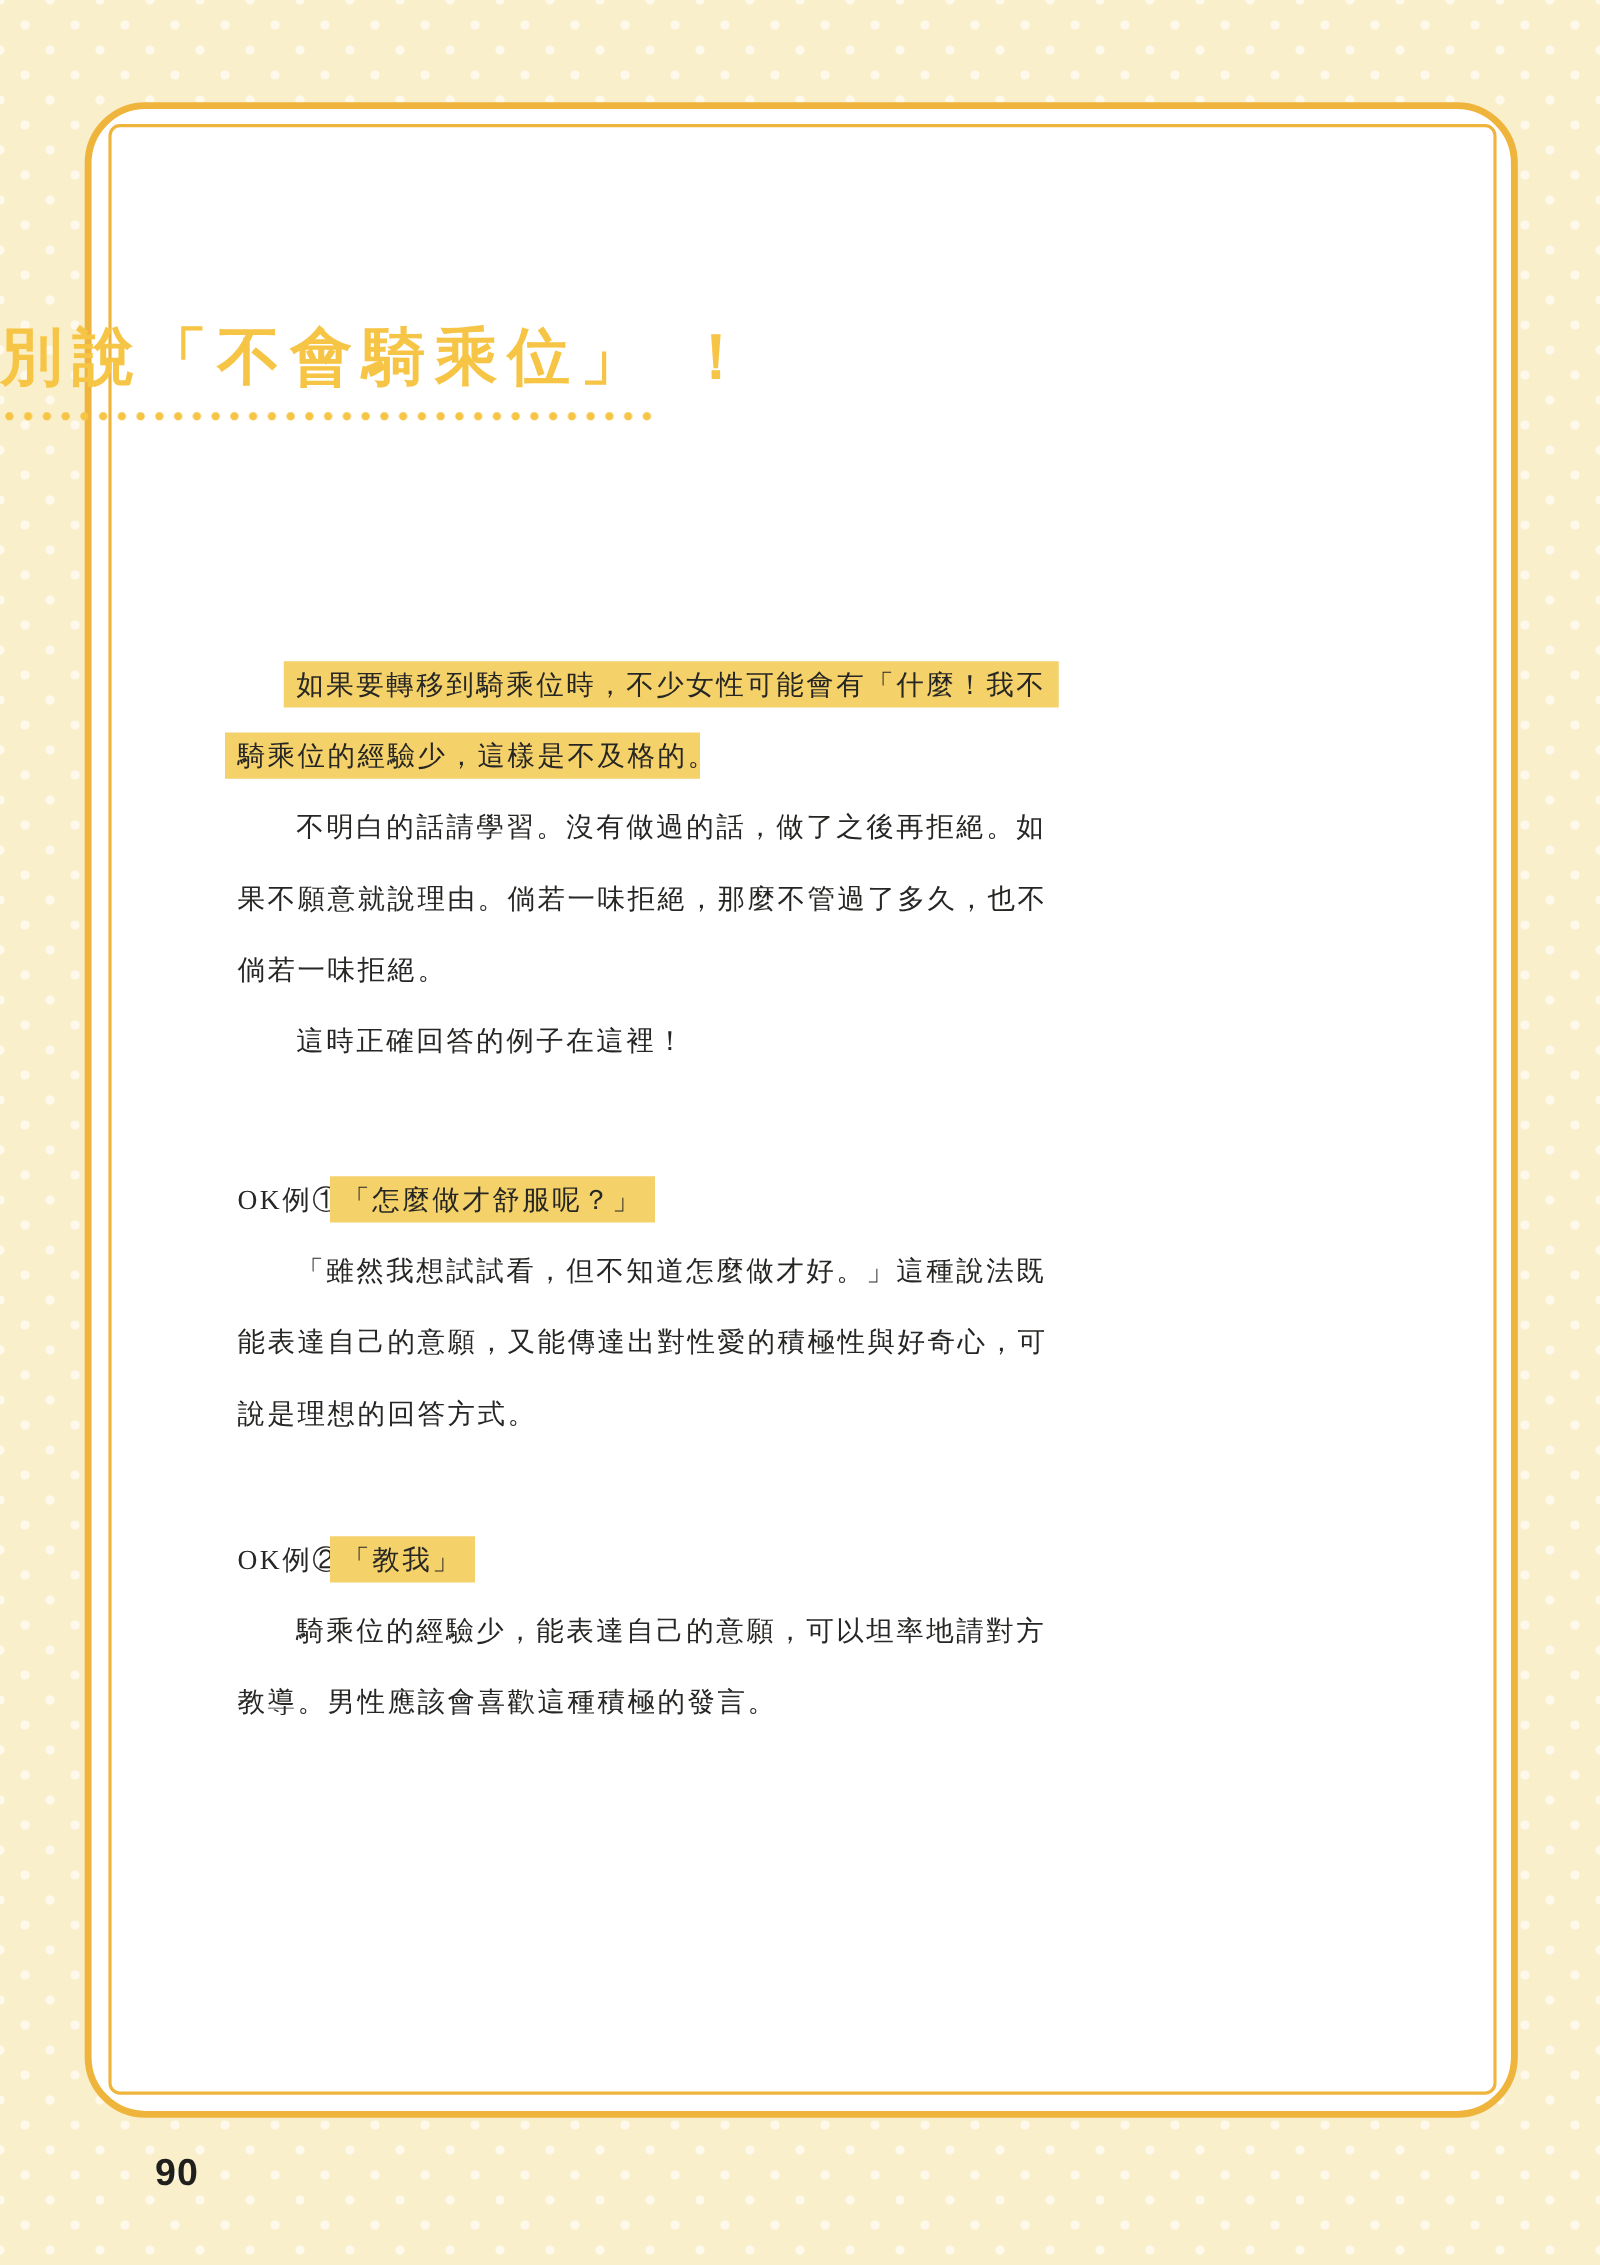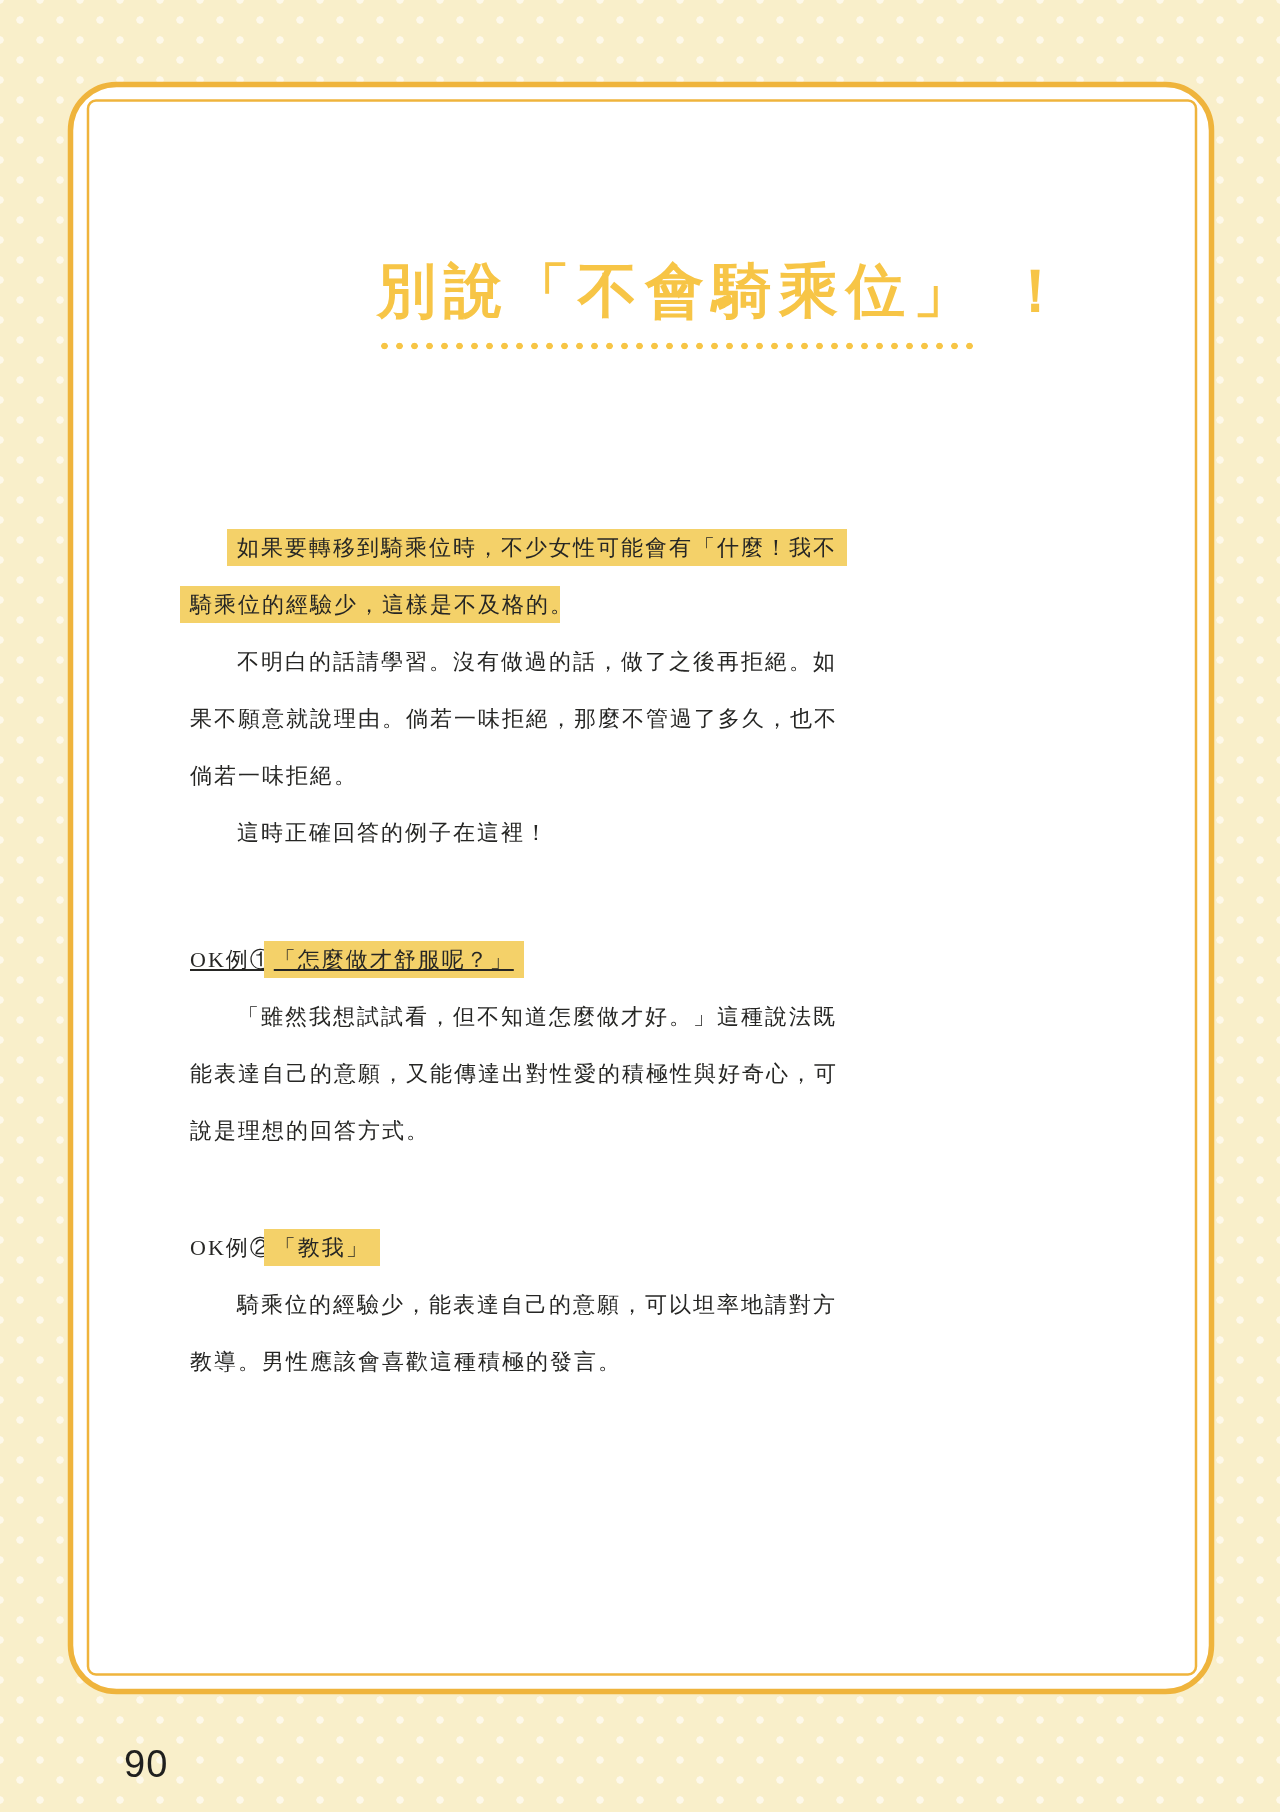--- a/index.html
+++ b/index.html
@@ -13,23 +13,23 @@
     background-color:#f9efca;
     background-image:
       radial-gradient(circle,#fef9ea 3.4px,rgba(254,249,234,0) 4px),
       radial-gradient(circle,#fef9ea 3.4px,rgba(254,249,234,0) 4px);
     background-size:40px 40px;
     background-position:0 0,20px 20px;
   }
   .frame-svg{position:absolute;left:0;top:0;}
   .title-wrap{
     position:absolute;left:0;top:252px;width:1073px;
-    text-align:right;
+    text-align:left;
     font-family:"Liberation Sans","DejaVu Sans",sans-serif;
-    font-weight:bold;font-size:59px;letter-spacing:8px;
+    font-weight:bold;font-size:50px;letter-spacing:8px;
     color:#f7c546;white-space:nowrap;
   }
   .title-main{
     display:inline-block;
     padding-bottom:18px;
     background-image:radial-gradient(circle,#f7c546 3px,rgba(247,197,70,0) 3.6px);
     background-size:15px 8px;
     background-repeat:repeat-x;
     background-position:left bottom;
   }
@@ -43,23 +43,22 @@
   }
   .text-line.indent{ text-indent:47px; }
   .seg-hl{
     background:#f4d169;
     padding:6px 10px;
     margin:0 -10px;
   }
   .page-number{
     position:absolute;left:124px;top:1722px;
     font-family:"Liberation Sans","DejaVu Sans",sans-serif;
-    font-weight:normal;font-size:38px;color:#1f1f1e;
+    font-weight:bold;font-size:30px;color:#1f1f1e;
     letter-spacing:1px;
-    margin-top:21px;
   }
 </style>
 </head>
 <body>
 
 <div class="page">
 
   <svg class="frame-svg" width="1280" height="1812" viewBox="0 0 1280 1812">
 
     <rect x="70.5" y="84.5" width="1141" height="1607" rx="46" ry="46" fill="#ffffff" stroke="#efb43c" stroke-width="5.5"></rect>
@@ -71,21 +70,21 @@
     <span class="title-main">別說「不會騎乘位」</span><span class="title-exclaim">！</span>
   </div>
 
   <div class="body-text" id="body-lines">
       <div class="text-line indent"><span class="seg-hl">如果要轉移到騎乘位時，不少女性可能會有「什麼！我不</span></div>
       <div class="text-line"><span class="seg-hl">騎乘位的經驗少，這樣是不及格的</span><span class="seg-plain">。</span></div>
       <div class="text-line indent"><span class="seg-plain">不明白的話請學習。沒有做過的話，做了之後再拒絕。如</span></div>
       <div class="text-line"><span class="seg-plain">果不願意就說理由。倘若一味拒絕，那麼不管過了多久，也不</span></div>
       <div class="text-line"><span class="seg-plain">倘若一味拒絕。</span></div>
       <div class="text-line indent"><span class="seg-plain">這時正確回答的例子在這裡！</span></div>
-      <div class="text-line" style="margin-top: 70px; text-decoration: underline;"><span class="seg-plain">OK例①</span><span class="seg-hl">「怎麼做才舒服呢？」</span></div>
+      <div class="text-line" style="margin-top: 70px;"><span class="seg-plain">OK例①</span><span class="seg-hl">「怎麼做才舒服呢？」</span></div>
       <div class="text-line indent"><span class="seg-plain">「雖然我想試試看，但不知道怎麼做才好。」這種說法既</span></div>
       <div class="text-line"><span class="seg-plain">能表達自己的意願，又能傳達出對性愛的積極性與好奇心，可</span></div>
       <div class="text-line"><span class="seg-plain">說是理想的回答方式。</span></div>
       <div class="text-line" style="margin-top: 60px;"><span class="seg-plain">OK例②</span><span class="seg-hl">「教我」</span></div>
       <div class="text-line indent"><span class="seg-plain">騎乘位的經驗少，能表達自己的意願，可以坦率地請對方</span></div>
       <div class="text-line"><span class="seg-plain">教導。男性應該會喜歡這種積極的發言。</span></div>
     </div>
 
   <div class="page-number">90</div>
 

